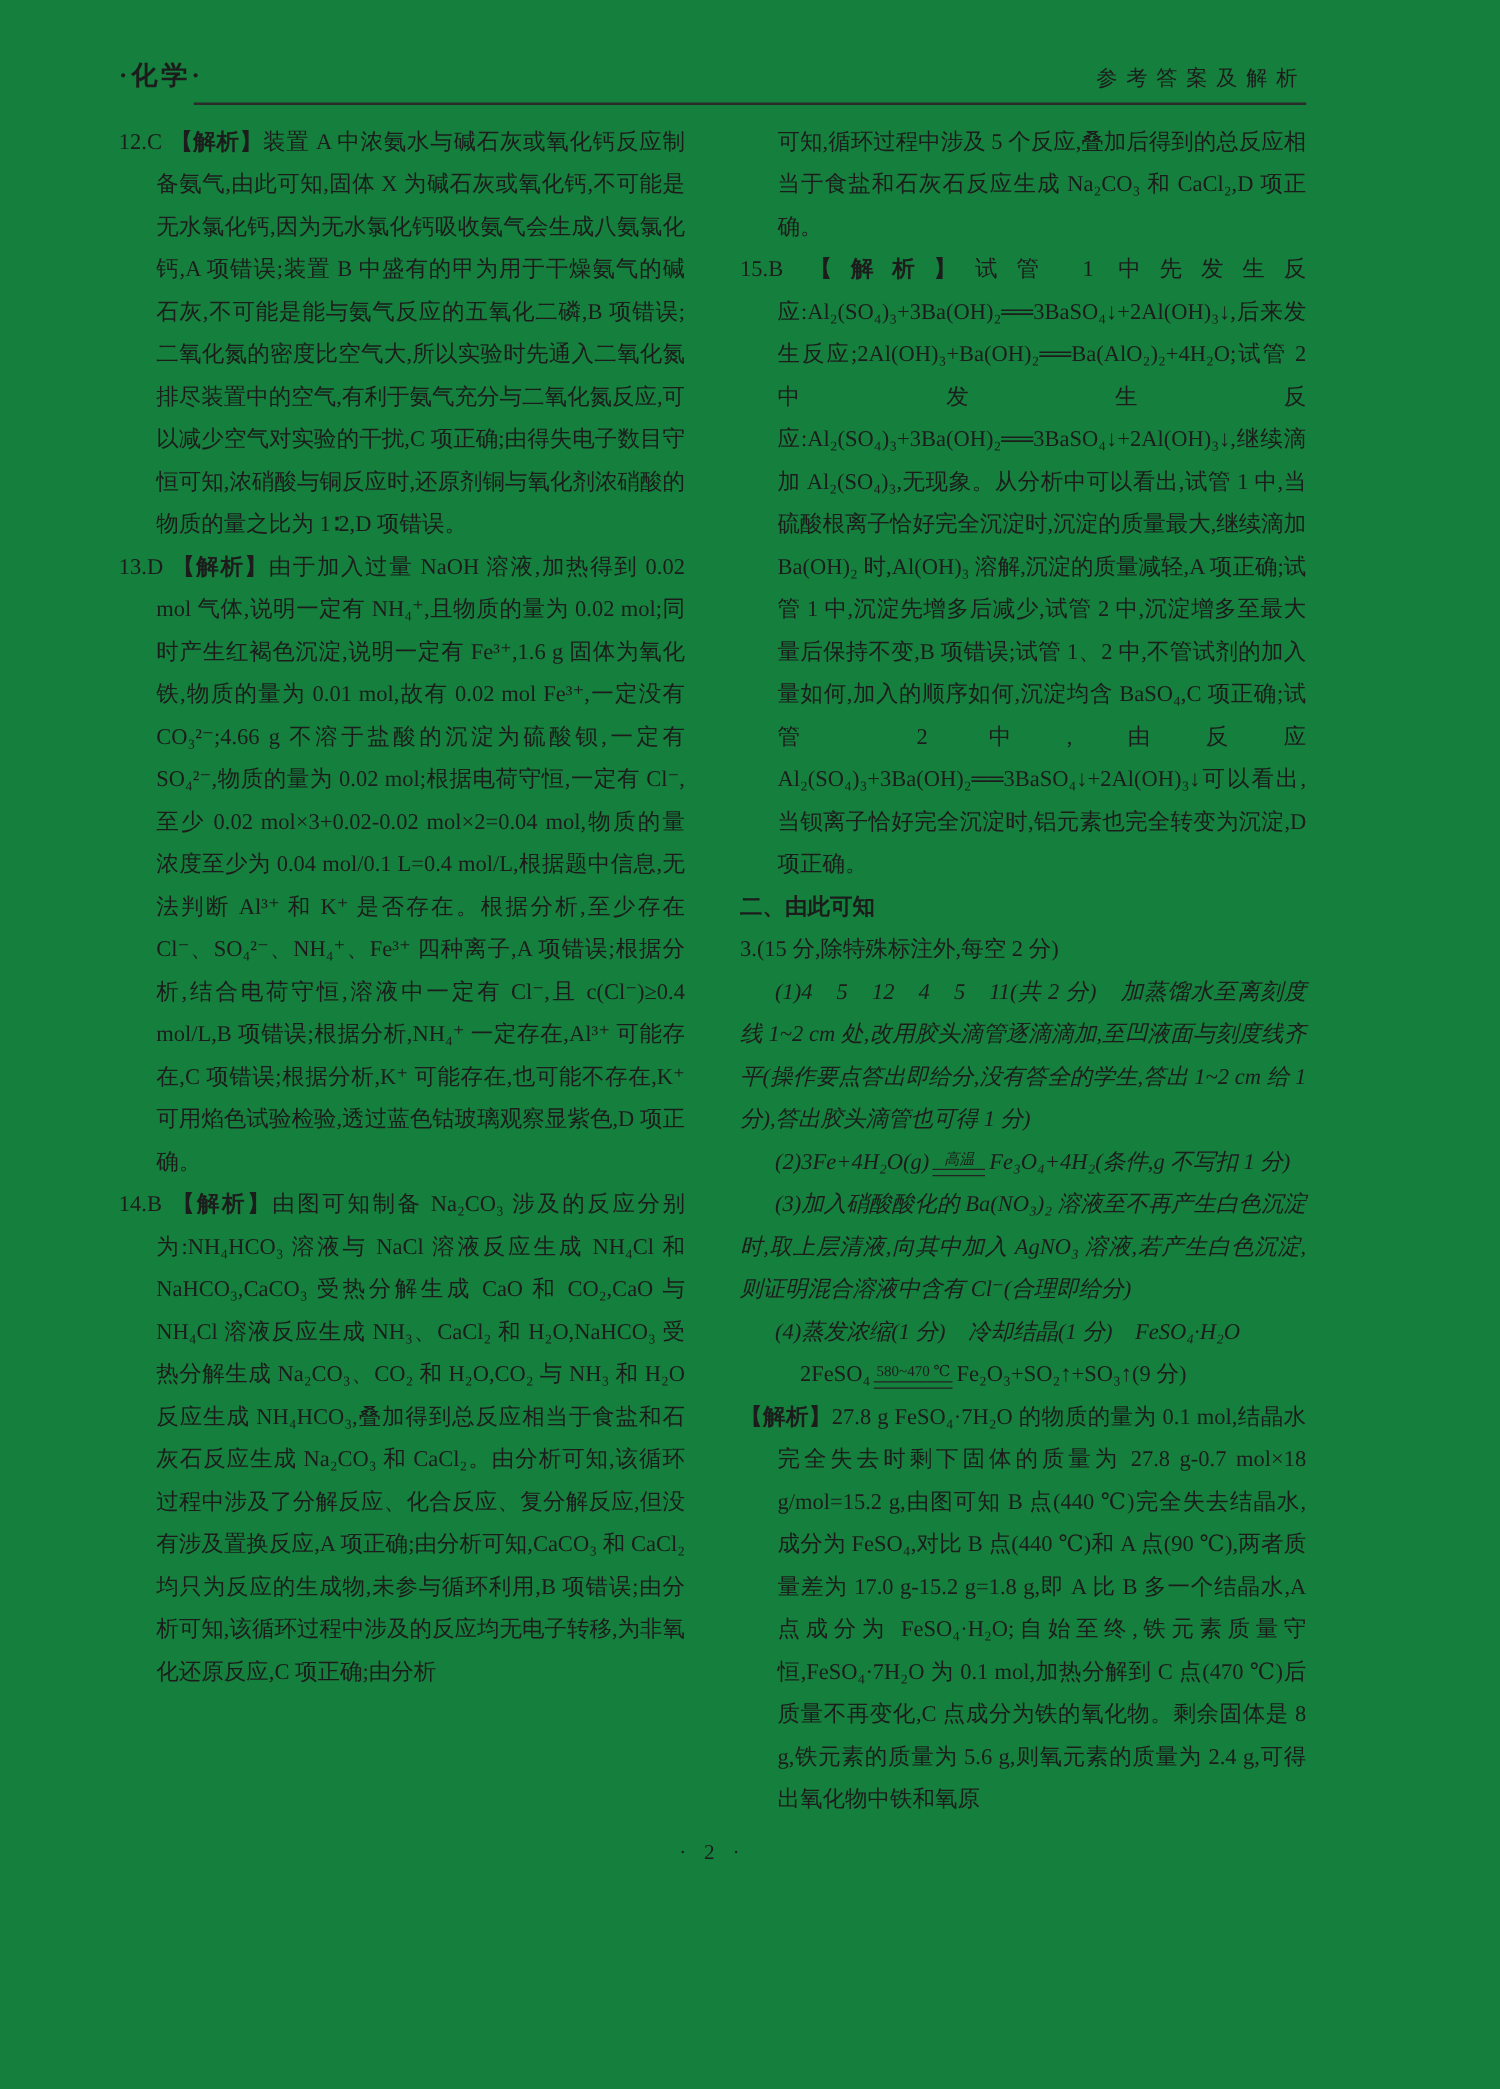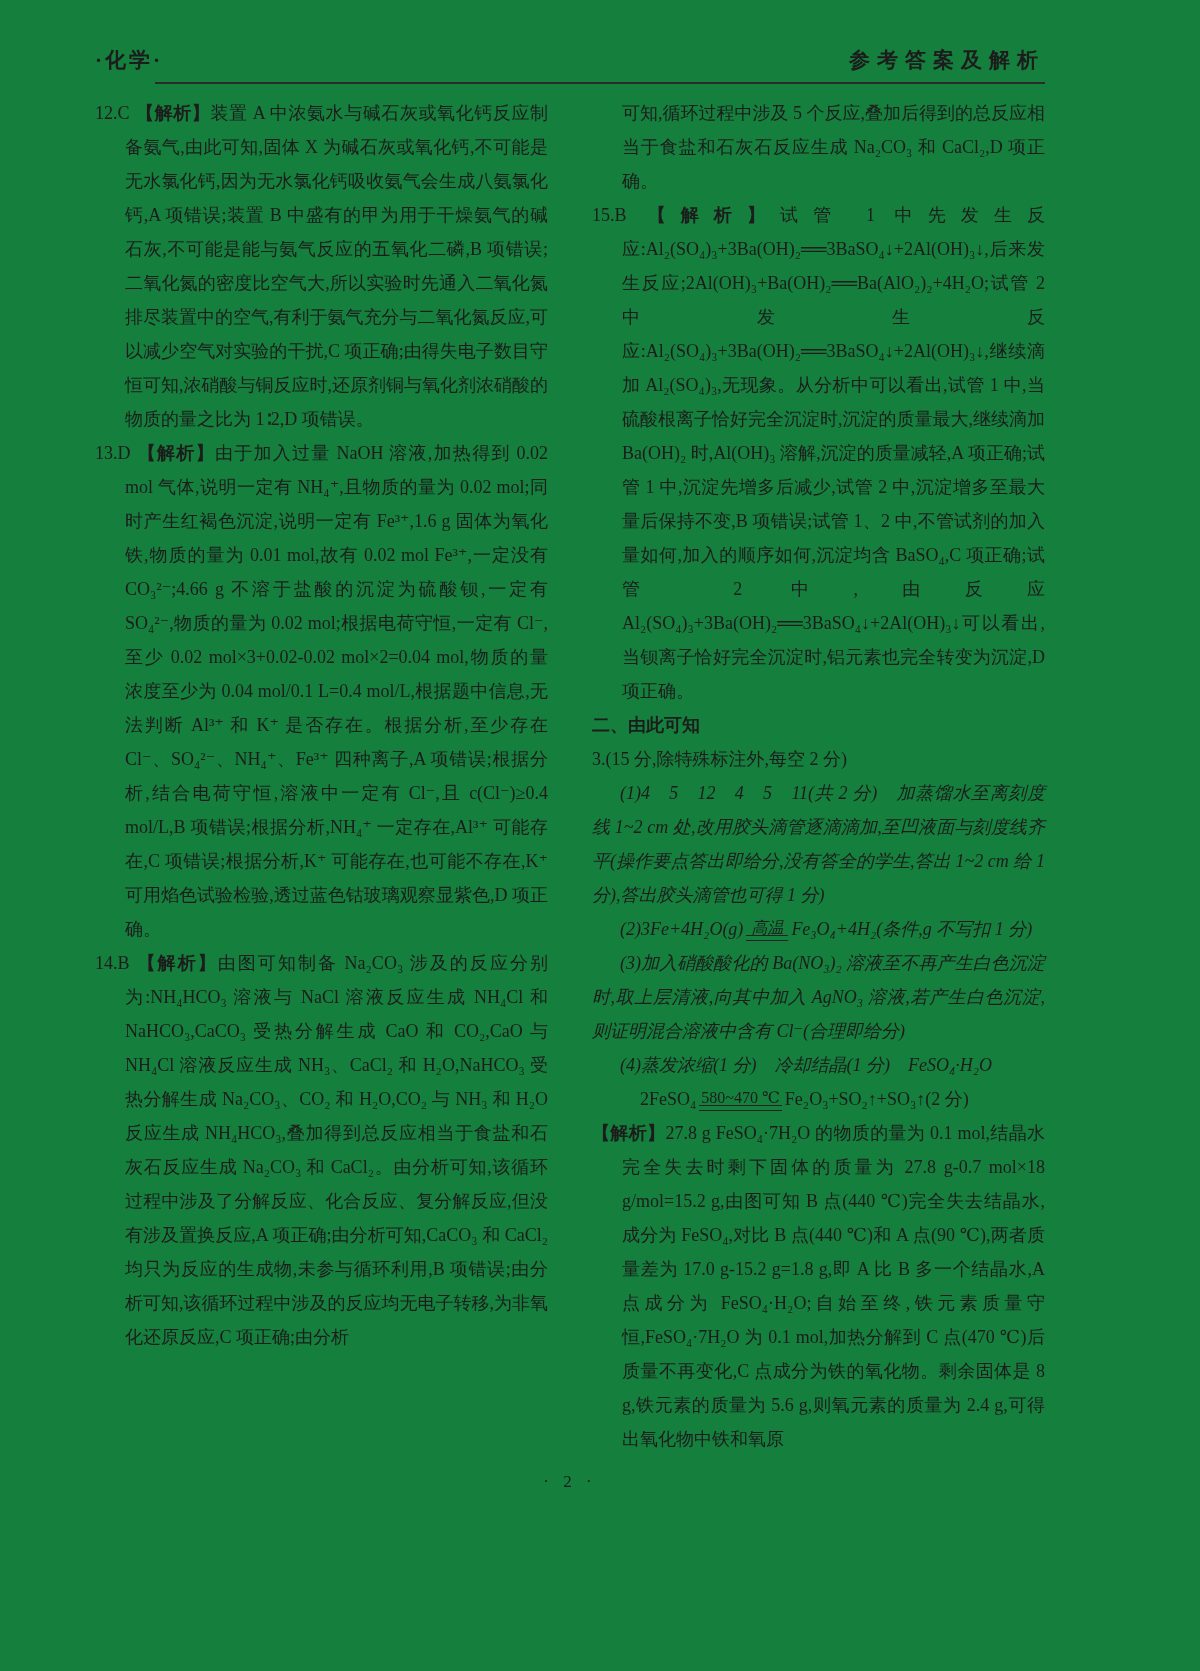--- a/index.html
+++ b/index.html
@@ -11,40 +11,40 @@
     color:#1c1c1c;
     font-family:"Liberation Serif","DejaVu Serif",serif;
     box-sizing:border-box;
     overflow:hidden;
   }
   .hdr {
     display:flex; justify-content:space-between; align-items:flex-end;
     padding:46px 155px 8px 95px;
   }
   .hdr-left { font-weight:bold; font-size:21px; letter-spacing:3px; }
-  .hdr-right { font-weight:bold; font-size:21px; letter-spacing:7px; }
+  .hdr-right { font-weight:normal; font-size:17px; letter-spacing:7px; }
   .hdr-rule { margin:0 155px; border-top:2px solid #2b2b2b; height:0; }
   .cols {
     display:flex; gap:44px;
     padding:12px 155px 0 95px;
   }
   .col { width:460px; font-size:18px; line-height:34px; text-align:justify; }
   .col p { margin:0; }
   .ans { padding-left:30px; text-indent:-30px; }
   .ans .num { margin-right:6px; }
   .tag { font-weight:bold; }
   .cont { padding-left:30px; text-indent:0; }
   .sec-head { font-weight:bold; }
   .sub { text-indent:28px;font-style:italic; }
   .eqline { padding-left:48px; margin-top:2px; }
   .eqsign {
     display:inline-block; text-align:center; vertical-align:middle;
     margin:0 3px; text-indent:0;
   }
-  .eqsign .over { display:block; font-size:16px; line-height:13px; white-space:nowrap; padding:0 2px; }
+  .eqsign .over { display:block; font-size:12px; line-height:13px; white-space:nowrap; padding:0 2px; }
   .eqsign .bar {
     display:block; height:4px; min-width:42px;
     border-top:1.6px solid #222; border-bottom:1.6px solid #222;
     margin-top:1px;
   }
   .ftr {
     position:absolute; top:1472px; left:95px; width:950px;
     text-align:center; font-size:17px; letter-spacing:5px;
   }
 </style>
@@ -88,21 +88,21 @@
 
       <p class="sub">
         <span>(2)3Fe+4H₂O(g)</span><span class="eqsign"><span class="over">高温</span><span class="bar"></span></span><span>Fe₃O₄+4H₂(条件,g 不写扣 1 分)</span>
       </p>
 
       <p class="sub">(3)加入硝酸酸化的 Ba(NO₃)₂ 溶液至不再产生白色沉淀时,取上层清液,向其中加入 AgNO₃ 溶液,若产生白色沉淀,则证明混合溶液中含有 Cl⁻(合理即给分)</p>
 
       <p class="sub">(4)蒸发浓缩(1 分)　冷却结晶(1 分)　FeSO₄·H₂O</p>
 
       <p class="eqline">
-        <span>2FeSO₄</span><span class="eqsign"><span class="over">580~470 ℃</span><span class="bar"></span></span><span>Fe₂O₃+SO₂↑+SO₃↑(2 分)</span>
+        <span>2FeSO₄</span><span class="eqsign"><span class="over">580~470 ℃</span><span class="bar"></span></span><span>Fe₂O₃+SO₂↑+SO₃↑(9 分)</span>
       </p>
 
       <p class="ans">
         <b class="tag">【解析】</b><span>27.8 g FeSO₄·7H₂O 的物质的量为 0.1 mol,结晶水完全失去时剩下固体的质量为 27.8 g-0.7 mol×18 g/mol=15.2 g,由图可知 B 点(440 ℃)完全失去结晶水,成分为 FeSO₄,对比 B 点(440 ℃)和 A 点(90 ℃),两者质量差为 17.0 g-15.2 g=1.8 g,即 A 比 B 多一个结晶水,A 点成分为 FeSO₄·H₂O;自始至终,铁元素质量守恒,FeSO₄·7H₂O 为 0.1 mol,加热分解到 C 点(470 ℃)后质量不再变化,C 点成分为铁的氧化物。剩余固体是 8 g,铁元素的质量为 5.6 g,则氧元素的质量为 2.4 g,可得出氧化物中铁和氧原</span>
       </p>
     </section>
 
   </main>
 
   <footer class="ftr">

